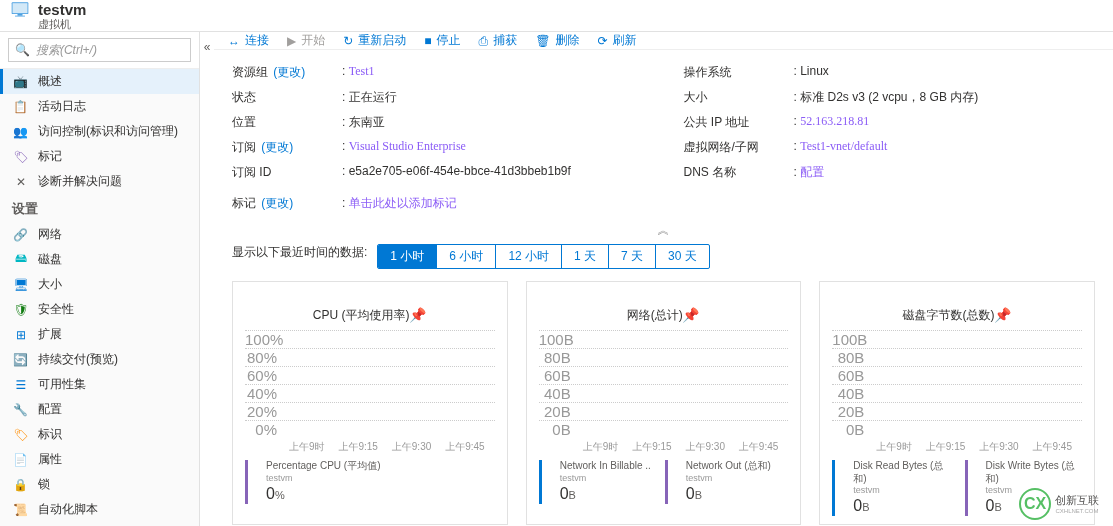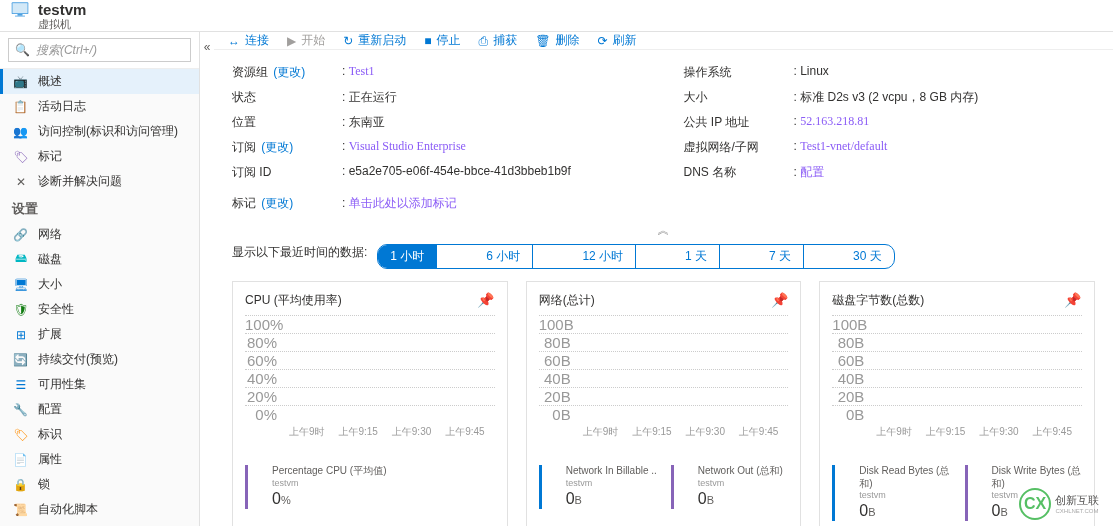--- a/index.html
+++ b/index.html
@@ -32,34 +32,34 @@
 .prow { display: flex; padding: 4px 0; font-size: 12px; }
 .pk { width: 110px; color: #323130; }
 .pv { color: #323130; }
 .pv a, a.lk { color: #8b5cf6; text-decoration: none; cursor:pointer;font-family:Liberation Serif, serif;}
 .pchg { color: #0078d4; margin-left: 2px; }
 
 .tags-row { padding: 4px 18px 10px; }
 .collapse-bar { display:flex; justify-content:center; height:14px; color:#999; cursor:pointer;}
 
 .time-row { display: flex; align-items: flex-start; padding: 8px 18px; font-size: 12px; gap: 10px;}
-.time-tabs { display: flex; border: 1px solid #0078d4; border-radius: 10px; overflow: hidden; gap: 37px; }
+.time-tabs { display: flex; border: 1px solid #0078d4; border-radius: 2px; overflow: hidden; }
 .ttab { padding: 3px 12px; color: #0078d4; cursor: pointer; border-right: 1px solid #0078d4; }
 .ttab:last-child { border-right: none; }
 .ttab.active { background: #0078d4; color: #fff; }
 
 .charts { display: flex; gap: 18px; padding: 4px 18px; }
 .card { border: 1px solid #e1e1e1; flex: 1; padding: 10px 12px 8px; position: relative; min-width: 0; }
-.ctitle { font-size: 12px; margin-bottom: 6px; display:flex; justify-content:space-between; }
+.ctitle { font-size: 12px; margin-bottom: 6px; display:flex; justify-content:center;margin-top:15px; }
 .pin { color: #605e5c; cursor:pointer; font-size: 14px; }
 .grid-line { border-top: 1px dotted #ccc; height: 18px; display:flex; align-items:flex-start;}
 .grid-line span { width: 38px; text-align:right; padding-right:6px; font-size:15px; color:#999;}
 .xlabels { display:flex; justify-content:space-between; padding-left:44px; padding-right:10px; font-size:10px; color:#999; margin-top:2px;}
 .metrics { display:flex; gap:14px; margin-top:6px; }
-.metric { border-left: 3px solid; padding-left: 24px; font-size:10px; color:#605e5c; line-height:1.25;margin-top:20px; }
+.metric { border-left: 3px solid; padding-left: 18px; font-size:10px; color:#605e5c; line-height:1.25; }
 .metric .mname { font-size:10px; }
 .metric .mhost { font-size:9px; color:#999; }
 .metric .mval { font-size:16px; color:#323130; }
 .metric .munit { font-size:11px; }
 
 .brand { position:absolute; right:14px; bottom:6px; opacity:.85; }
 .brand-logo { width:32px; height:32px; border:2px solid #39b54a; border-radius:50%; display:flex; align-items:center; justify-content:center; font-family:Arial; font-weight:bold; font-size:16px; color:#39b54a;}
 .brand-text { font-size:11px; text-align:center; margin-top:-2px;}
 .brand-sub { font-size:6px; color:#999; text-align:center;}
 

